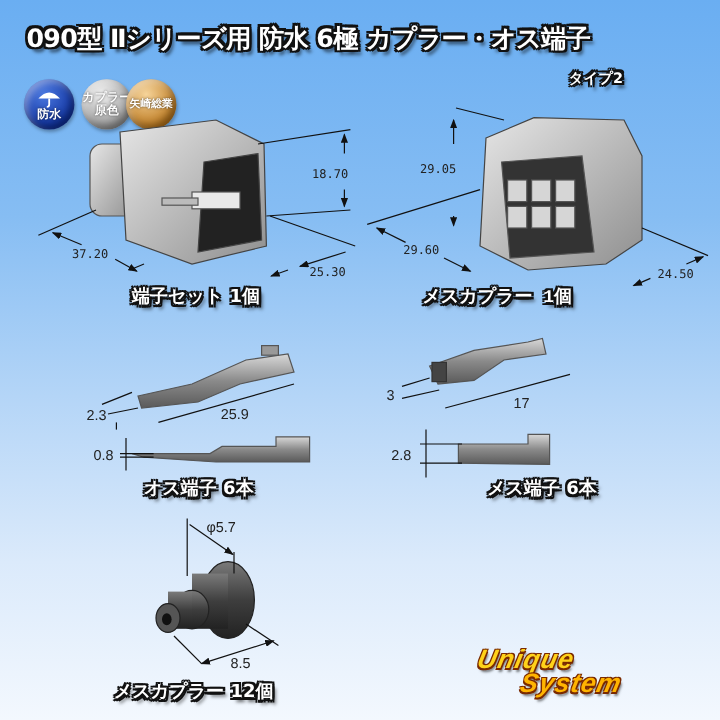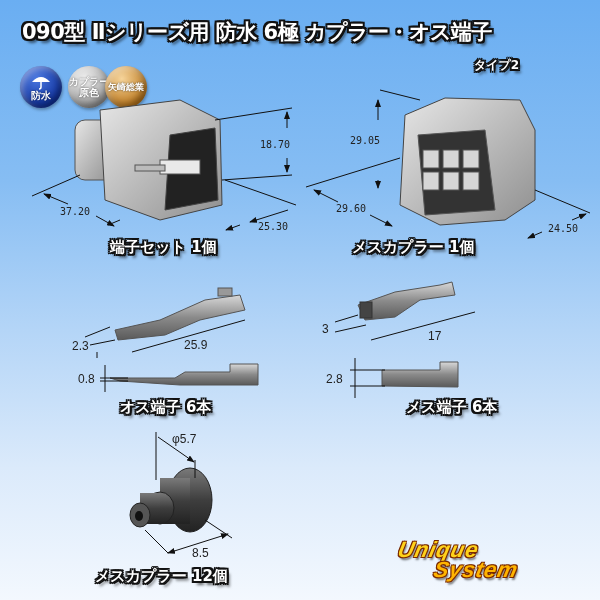--- a/index.html
+++ b/index.html
@@ -183,21 +183,21 @@
     <line x1="158" y1="437" x2="194" y2="462" marker-end="url(#arr)"></line>
     <line x1="145" y1="530" x2="168" y2="553"></line>
     <line x1="205" y1="520" x2="232" y2="538"></line>
     <line x1="168" y1="553" x2="228" y2="534" marker-start="url(#arr)" marker-end="url(#arr)"></line>
   </g>
   <text x="172" y="443" font-family="Liberation Sans, sans-serif" font-size="12" fill="#222">φ5.7</text>
   <text x="192" y="557" font-family="Liberation Sans, sans-serif" font-size="12" fill="#222">8.5</text>
 </svg>
 
 <div class="abs outlined label" style="left:110px; top:238px;">端子セット 1個</div>
-<div class="abs outlined label" style="left:352px; top:238px;">メスカプラー 1個</div>
+<div class="abs outlined label" style="left:352px; top:238px;font-family:Liberation Mono, monospace;">メスカプラー 1個</div>
 <div class="abs outlined label" style="left:120px; top:398px;">オス端子 6本</div>
 <div class="abs outlined label" style="left:362px; top:398px;margin-left:44px;">メス端子 6本</div>
 <div class="abs outlined label" style="left:95px; top:567px;">メスカプラー 12個</div>
 
 <div class="abs logo">
   <span>Unique</span>
   <span class="l2">System</span>
 </div>
 
 </body></html>

